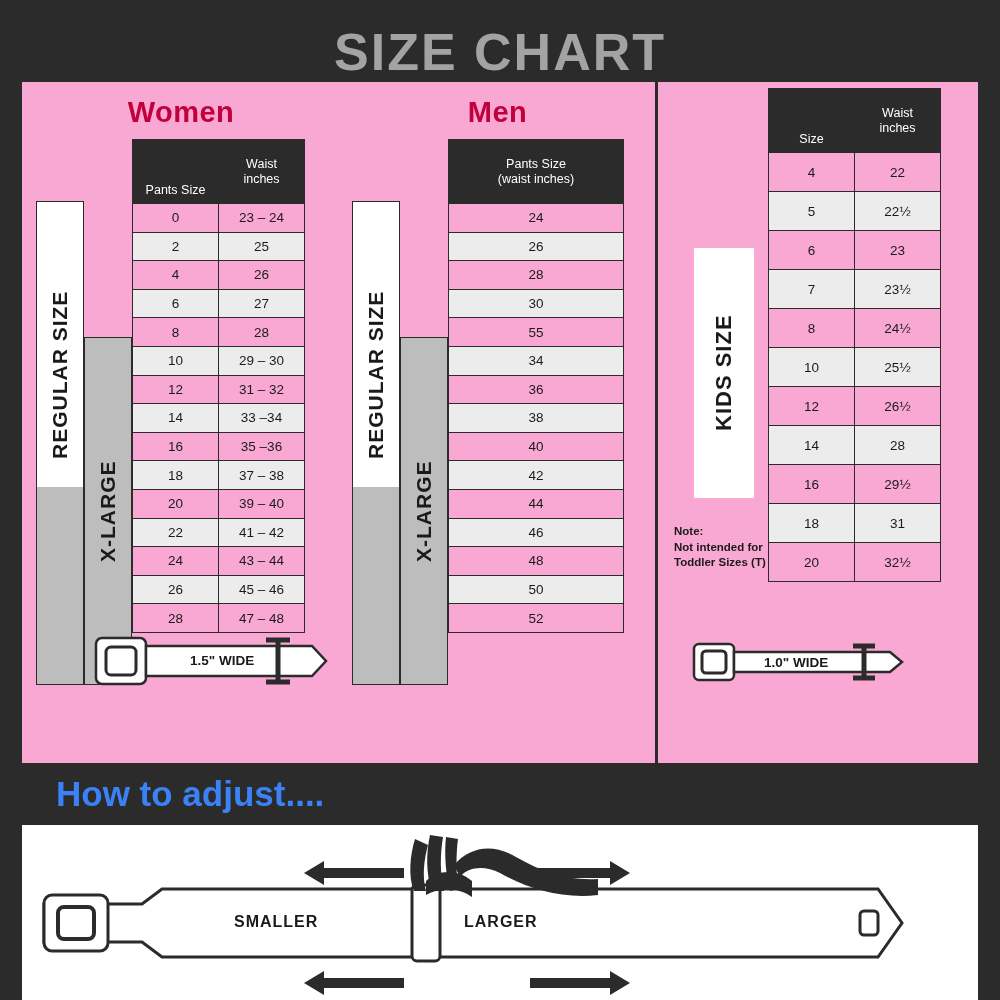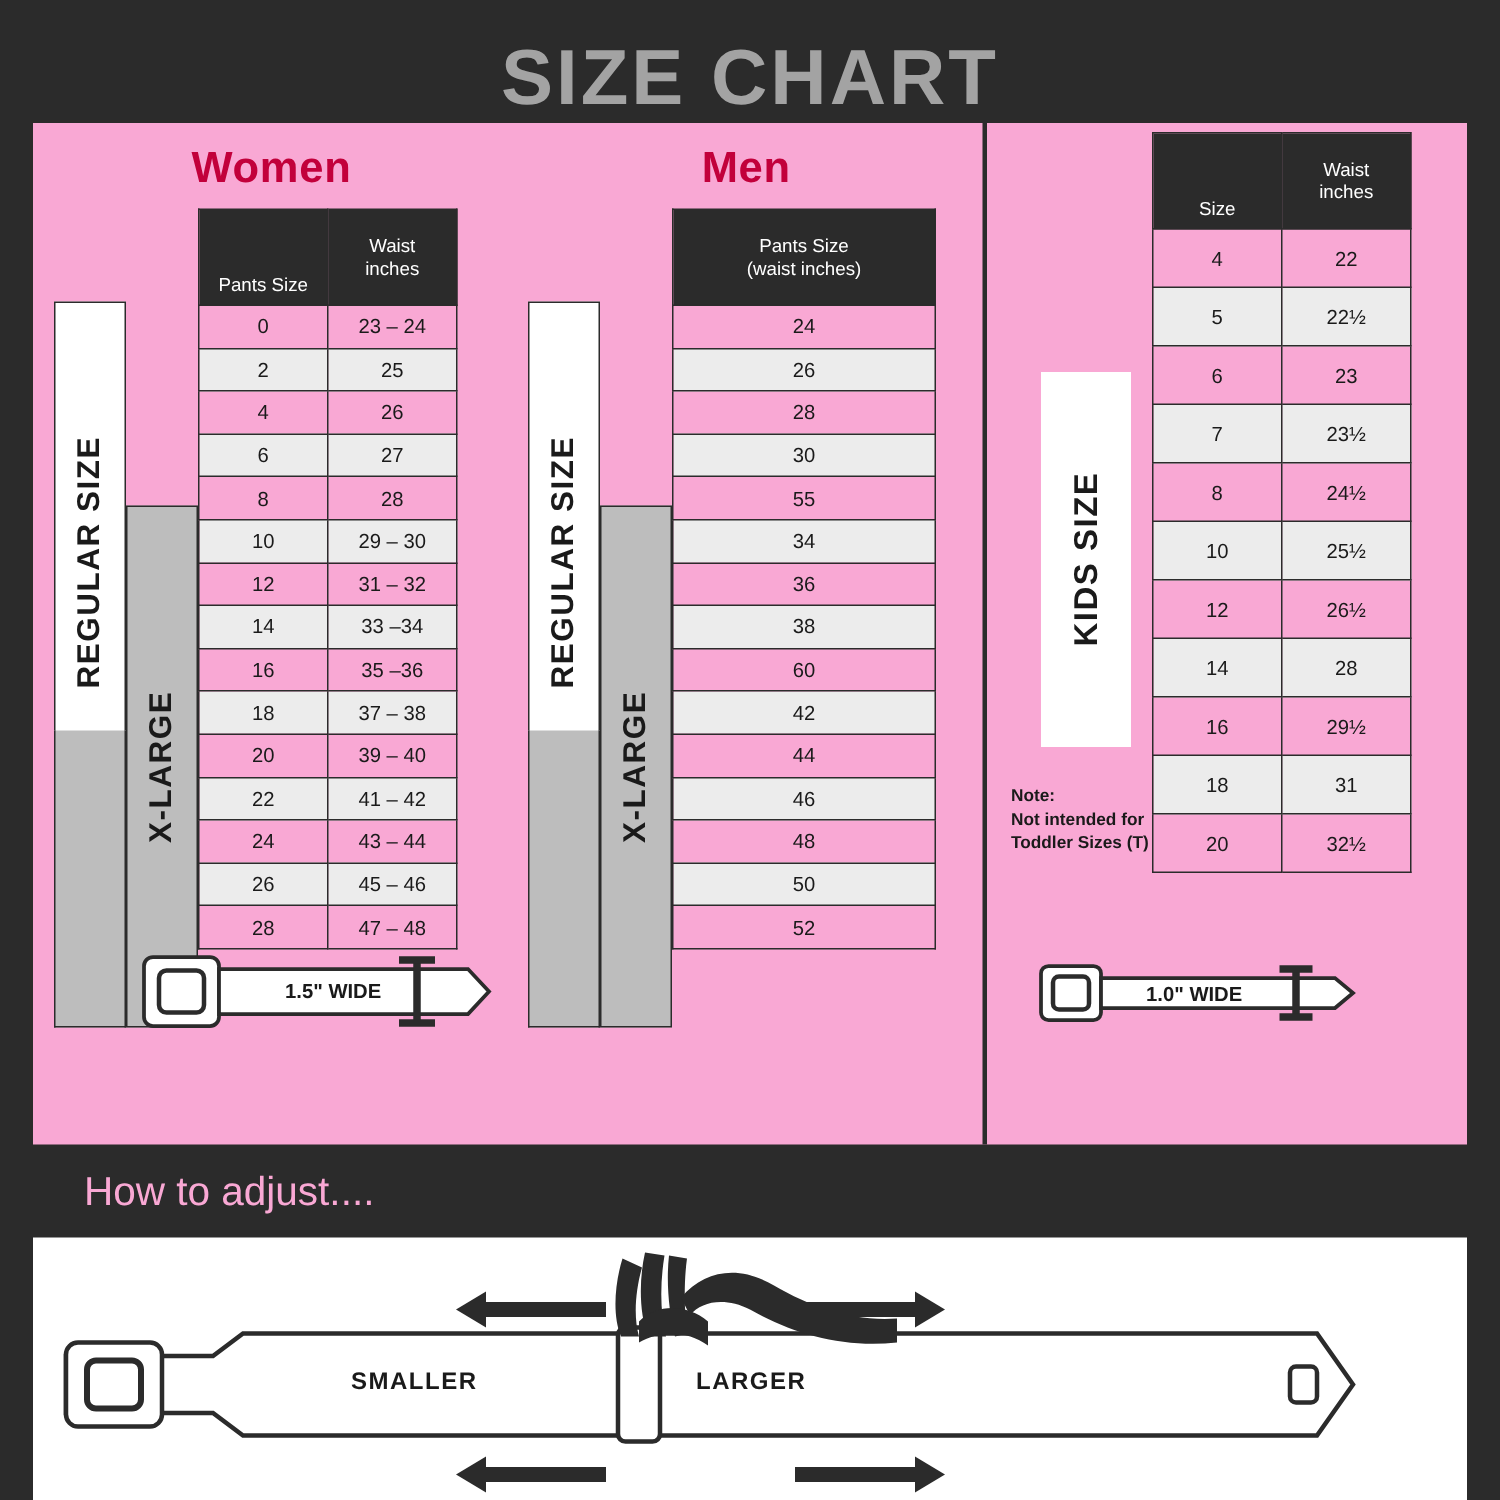--- a/index.html
+++ b/index.html
@@ -115,23 +115,23 @@
   }
 
   
   .howto-bar {
     background:#2b2b2b;
     height:62px;
     display:flex; align-items:center;
     padding-left:34px;
   }
   .howto-bar .howto-title {
-    color:#f9a8d4;
-    font-size:27px;
-    font-weight:normal;
+    color:#3b82f6;
+    font-size:35px;
+    font-weight:bold;
   }
   .howto-panel {
     background:#ffffff;
     height:194px;
     position:relative;
   }
   .adj-word {
     position:absolute;
     font-size:16px;
     font-weight:bold;
@@ -292,21 +292,21 @@
             <tr>
                   <td class="alt">34</td>
                 </tr>
             <tr>
                   <td>36</td>
                 </tr>
             <tr>
                   <td class="alt">38</td>
                 </tr>
             <tr>
-                  <td>60</td>
+                  <td>40</td>
                 </tr>
             <tr>
                   <td class="alt">42</td>
                 </tr>
             <tr>
                   <td>44</td>
                 </tr>
             <tr>
                   <td class="alt">46</td>
                 </tr>

